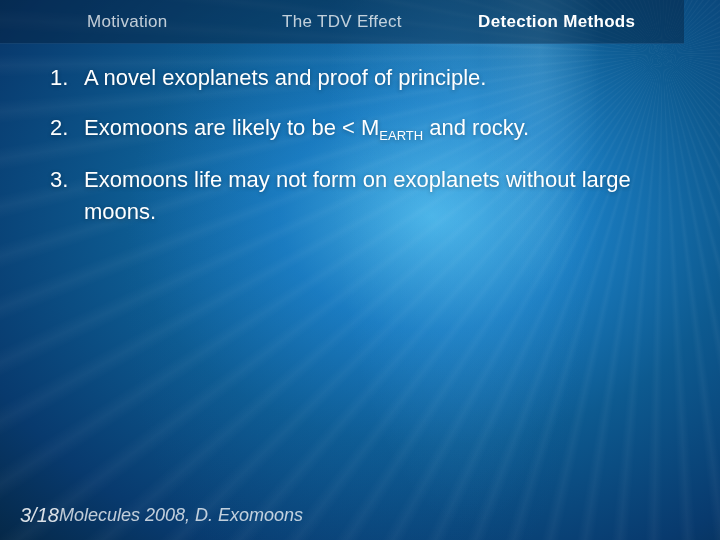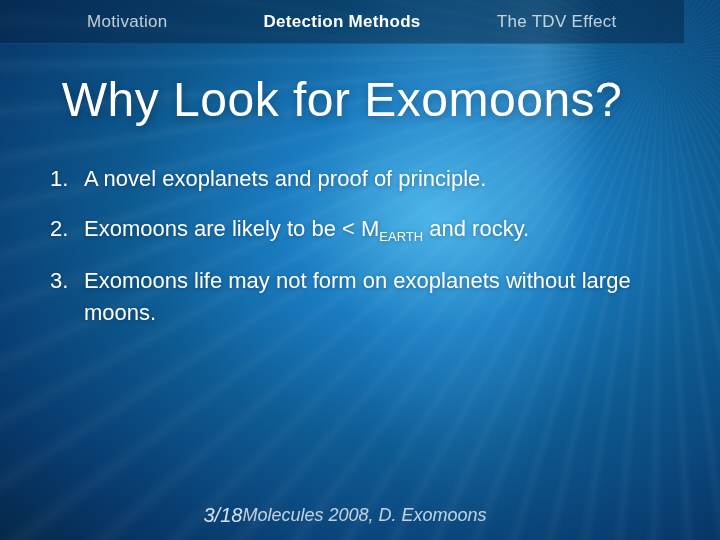--- a/index.html
+++ b/index.html
@@ -140,21 +140,21 @@
     .list-text sub,
     .list-text .subscript {
       font-size: 13px;
       vertical-align: sub;
     }
 
     
     .footer {
       display: flex;
       flex-direction: row;
-      justify-content: center;
+      justify-content: flex-start;
       align-items: center;
       padding: 8px 14px 14px 20px;
       height: 44px;
     }
 
     .footer-left {
       font-size: 20px;
       color: rgba(255,255,255,0.85);
       font-weight: 400;
       font-style: italic;
@@ -170,26 +170,25 @@
 <body>
 
 <div class="bg"></div>
 <div class="swirl"></div>
 <div class="rays"></div>
 
 <div class="content">
 
   <nav class="nav-bar">
     <div class="nav-item">Motivation</div>
+    <div class="nav-item">The TDV Effect</div>
     <div class="nav-item active">Detection Methods</div>
-    <div class="nav-item">The TDV Effect</div>
   </nav>
 
   <main class="main">
-    <h1 class="slide-title">Why Look for Exomoons?</h1>
 
     <ol class="content-list">
       <li>
         <span class="list-number">1.</span>
         <span class="list-text">A novel exoplanets and proof of principle.</span>
       </li>
       <li>
         <span class="list-number">2.</span>
         <span class="list-text">Exomoons are likely to be &lt; M<sub>EARTH</sub> and rocky.</span>
       </li>

